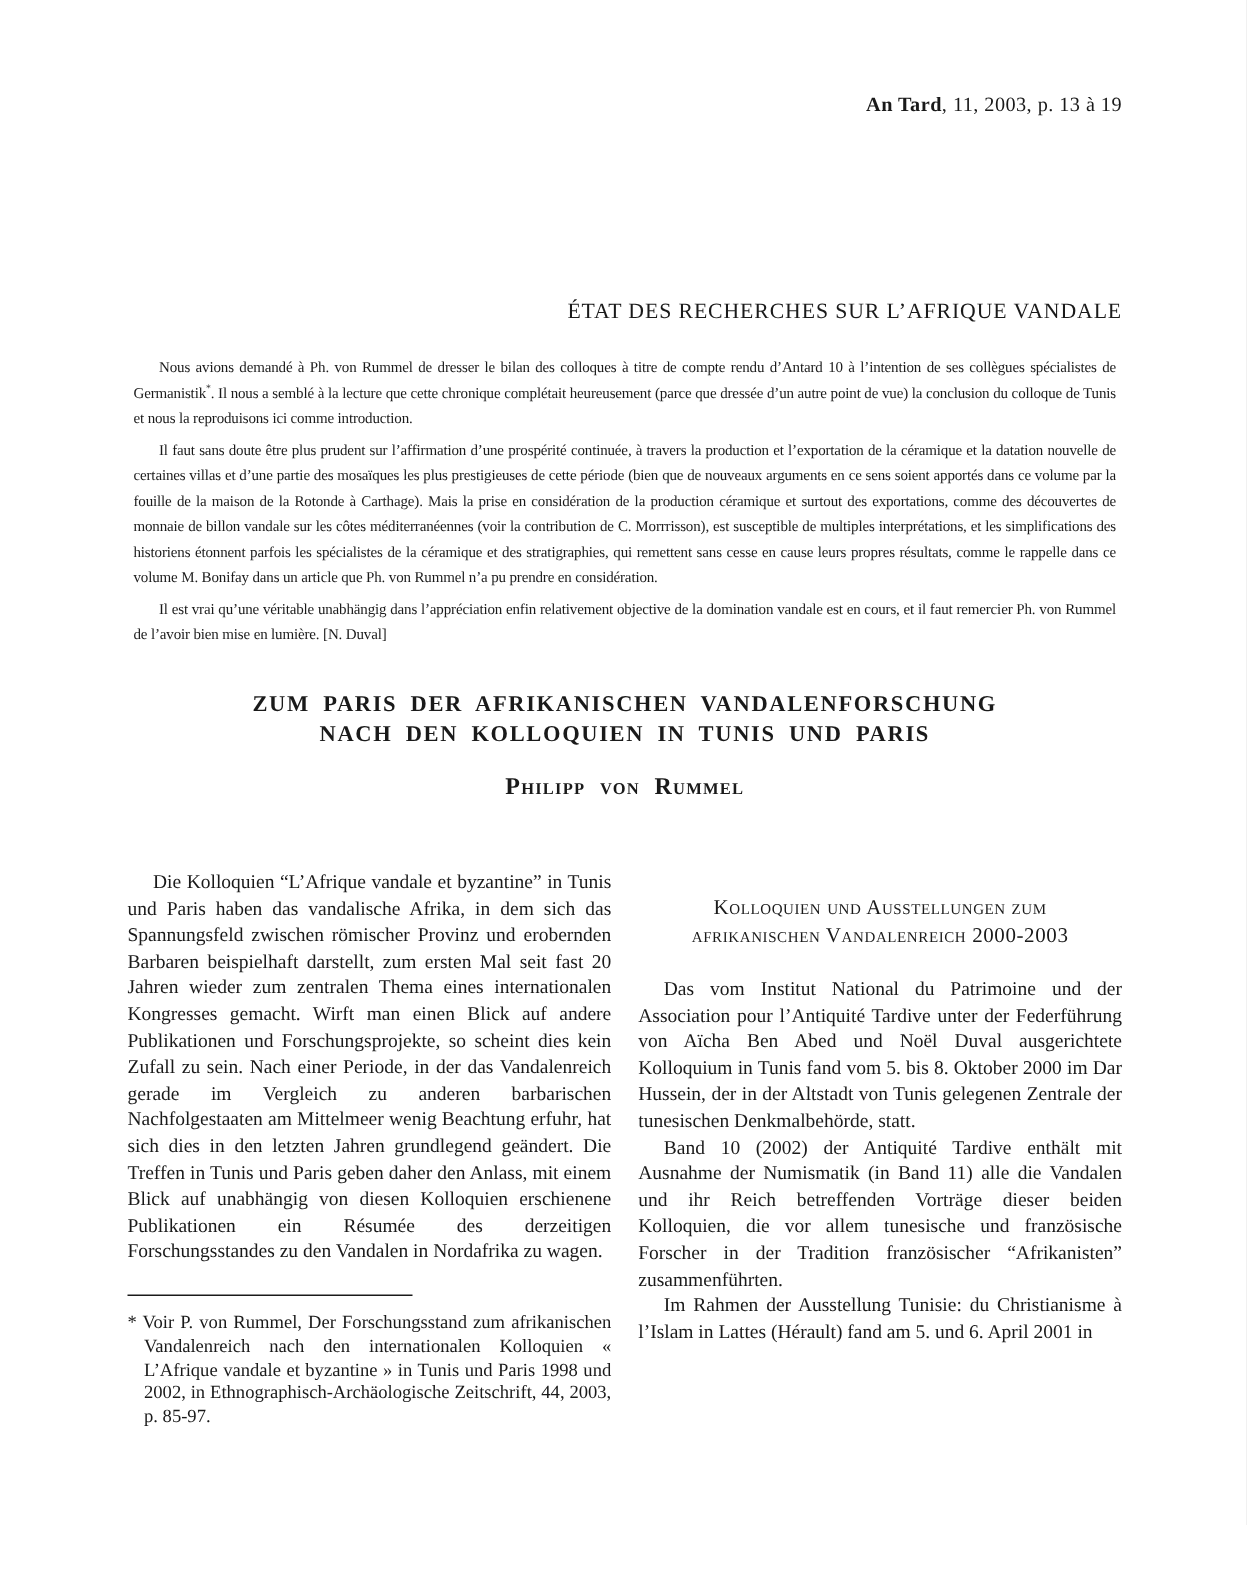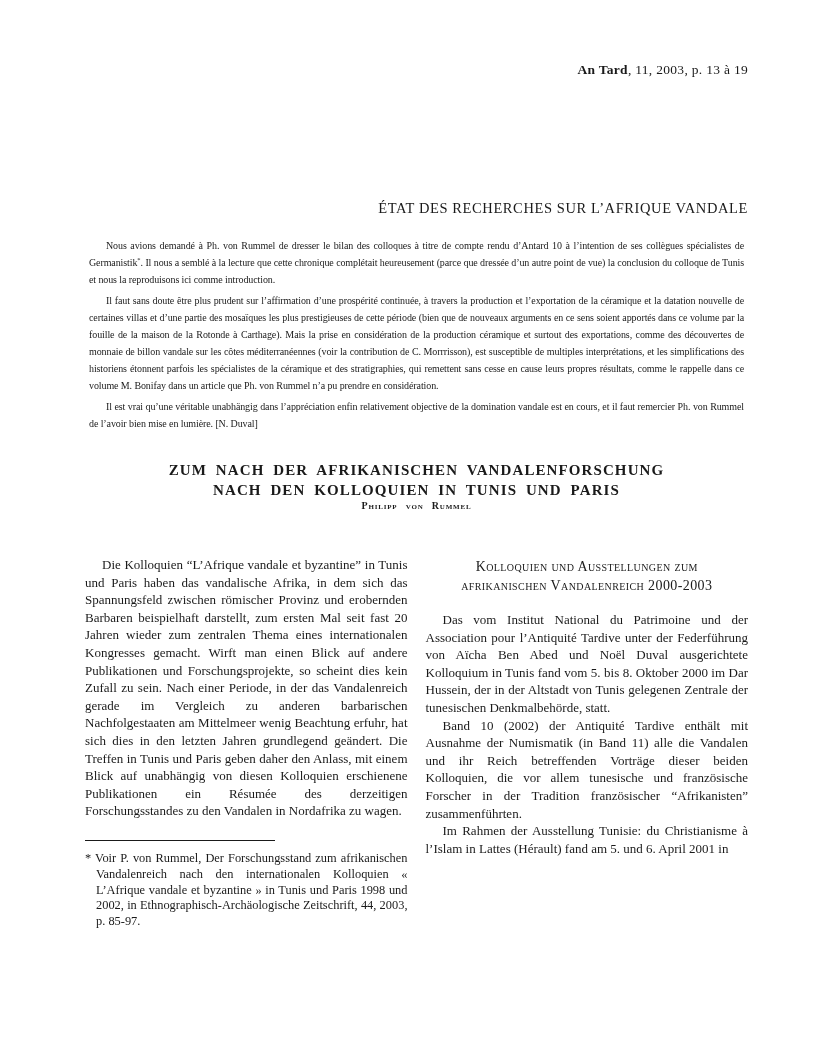--- a/index.html
+++ b/index.html
@@ -49,45 +49,46 @@
     margin: 28px 0 0 0;
     text-align: center;
     font-size: 15px;
     font-weight: bold;
     letter-spacing: 1.1px;
     word-spacing: 4px;
     line-height: 20px;
   }
   .de-title .line { display: block; }
   .author {
+    margin-top: 16px;
     text-align: center;
     font-variant: small-caps;
     font-weight: bold;
-    font-size: 10px;
+    font-size: 16px;
     letter-spacing: 0.8px;
     word-spacing: 5px;
   }
   .columns {
     margin-top: 45px;
     display: flex;
     gap: 18px;
   }
   .col {
     flex: 1 1 0;
     min-width: 0;
   }
   .col .para {
     margin: 0;
     font-size: 13px;
     line-height: 17.6px;
     text-align: justify;
     text-indent: 17px;
   }
   .col-heading {
-    margin: 1px 0 16px 0;
+    margin: 17px 0 16px 0;
     text-align: center;
     font-weight: normal;
     font-variant: small-caps;
     font-size: 14px;
     letter-spacing: 0.4px;
     line-height: 19px;
   }
   .col-heading .line { display: block; }
   .footnote-block {
     margin-top: 20px;
@@ -125,21 +126,21 @@
 
   <h1 class="fr-title">ÉTAT DES RECHERCHES SUR L’AFRIQUE VANDALE</h1>
 
   <section class="intro">
     <p class="para"><span>Nous avions demandé à Ph. von Rummel de dresser le bilan des colloques à titre de compte rendu d’</span><span class="run-italic">Antard</span><span> 10 à l’intention de ses collègues spécialistes de </span><span class="run-italic">Germanistik</span><sup>*</sup><span>. Il nous a semblé à la lecture que cette chronique complétait heureusement (parce que dressée d’un autre point de vue) la conclusion du colloque de Tunis et nous la reproduisons ici comme introduction.</span></p>
     <p class="para"><span>Il faut sans doute être plus prudent sur l’affirmation d’une prospérité continuée, à travers la production et l’exportation de la céramique et la datation nouvelle de certaines villas et d’une partie des mosaïques les plus prestigieuses de cette période (bien que de nouveaux arguments en ce sens soient apportés dans ce volume par la fouille de la maison de la Rotonde à Carthage). Mais la prise en considération de la production céramique et surtout des exportations, comme des découvertes de monnaie de billon vandale sur les côtes méditerranéennes (voir la contribution de C. Morrrisson), est susceptible de multiples interprétations, et les simplifications des historiens étonnent parfois les spécialistes de la céramique et des stratigraphies, qui remettent sans cesse en cause leurs propres résultats, comme le rappelle dans ce volume M. Bonifay dans un article que Ph. von Rummel n’a pu prendre en considération.</span></p>
     <p class="para"><span>Il est vrai qu’une véritable unabhängig dans l’appréciation enfin relativement objective de la domination vandale est en cours, et il faut remercier Ph. von Rummel de l’avoir bien mise en lumière. [N. Duval]</span></p>
   </section>
 
   <h2 class="de-title">
-    <span class="line">ZUM NACH DER AFRIKANISCHEN VANDALENFORSCHUNG</span>
+    <span class="line">ZUM PARIS DER AFRIKANISCHEN VANDALENFORSCHUNG</span>
     <span class="line">NACH DEN KOLLOQUIEN IN TUNIS UND PARIS</span>
   </h2>
 
   <div class="author">Philipp von Rummel</div>
 
   <div class="columns">
 
     <div class="col col-left">
       <p class="para"><span>Die Kolloquien “</span><span class="run-italic">L’Afrique vandale et byzantine</span><span>” in Tunis und Paris haben das vandalische Afrika, in dem sich das Spannungsfeld zwischen römischer Provinz und erobernden Barbaren beispielhaft darstellt, zum ersten Mal seit fast 20 Jahren wieder zum zentralen Thema eines internationalen Kongresses gemacht. Wirft man einen Blick auf andere Publikationen und Forschungsprojekte, so scheint dies kein Zufall zu sein. Nach einer Periode, in der das Vandalenreich gerade im Vergleich zu anderen barbarischen Nachfolgestaaten am Mittelmeer wenig Beachtung erfuhr, hat sich dies in den letzten Jahren grundlegend geändert. Die Treffen in Tunis und Paris geben daher den Anlass, mit einem Blick auf unabhängig von diesen Kolloquien erschienene Publikationen ein Résumée des derzeitigen Forschungsstandes zu den Vandalen in Nordafrika zu wagen.</span></p>
       <div class="footnote-block">

